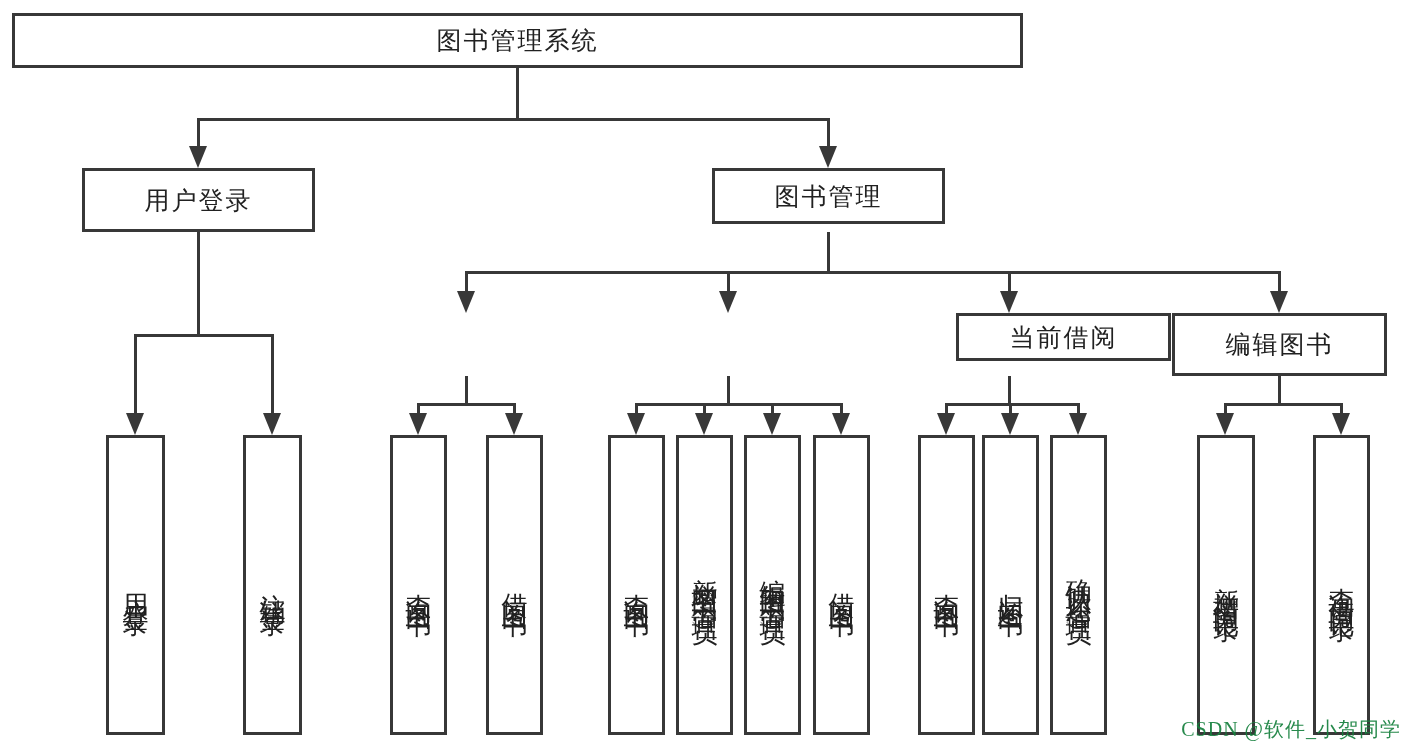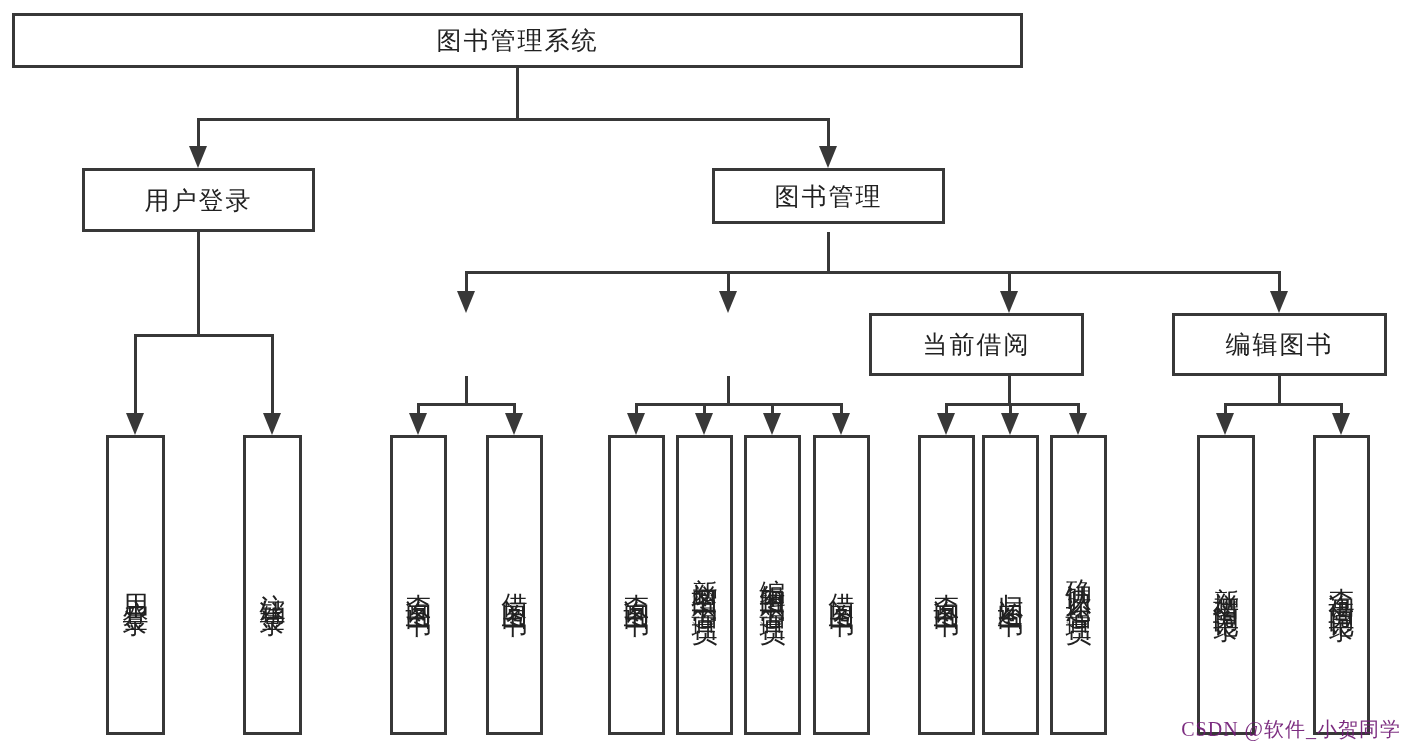--- a/index.html
+++ b/index.html
@@ -19,21 +19,21 @@
     white-space:nowrap; font-size:26px; letter-spacing:6px; color:#212121;
   }
   .ln { position:absolute; background:#383838; }
   .ar {
     position:absolute; width:0; height:0;
     border-left:9px solid transparent; border-right:9px solid transparent;
     border-top:22px solid #383838;
   }
   #watermark {
     position:absolute; top:716px; right:4px;
-    font-size:20px; letter-spacing:1px; color:#701a75; opacity:.92;
+    font-size:20px; letter-spacing:1px; color:#15803d; opacity:.92;
     white-space:nowrap; z-index:5;
   }
 </style>
 </head>
 <body>
 
 <div id="stage">
 
   <div class="box" style="left:12px;top:13px;width:1011px;height:55px;">
     <span class="hlabel">图书管理系统</span>
@@ -64,21 +64,21 @@
   <div class="ln" style="left:465px;top:271px;width:816px;height:3px;"></div>
   <div class="ln" style="left:465px;top:271px;width:3px;height:24px;"></div>
   <div class="ar" style="left:457px;top:291px;"></div>
   <div class="ln" style="left:727px;top:271px;width:3px;height:24px;"></div>
   <div class="ar" style="left:719px;top:291px;"></div>
   <div class="ln" style="left:1008px;top:271px;width:3px;height:24px;"></div>
   <div class="ar" style="left:1000px;top:291px;"></div>
   <div class="ln" style="left:1278px;top:271px;width:3px;height:24px;"></div>
   <div class="ar" style="left:1270px;top:291px;"></div>
 
-  <div class="box" style="left:869px;top:313px;width:215px;height:63px;">
+  <div class="box" style="left:956px;top:313px;width:215px;height:48px;">
     <span class="hlabel">当前借阅</span>
   </div>
   <div class="box" style="left:1172px;top:313px;width:215px;height:63px;">
     <span class="hlabel">编辑图书</span>
   </div>
 
   <div class="ln" style="left:465px;top:376px;width:3px;height:30px;"></div>
   <div class="ln" style="left:417px;top:403px;width:99px;height:3px;"></div>
   <div class="ln" style="left:417px;top:403px;width:3px;height:14px;"></div>
   <div class="ar" style="left:409px;top:413px;"></div>

